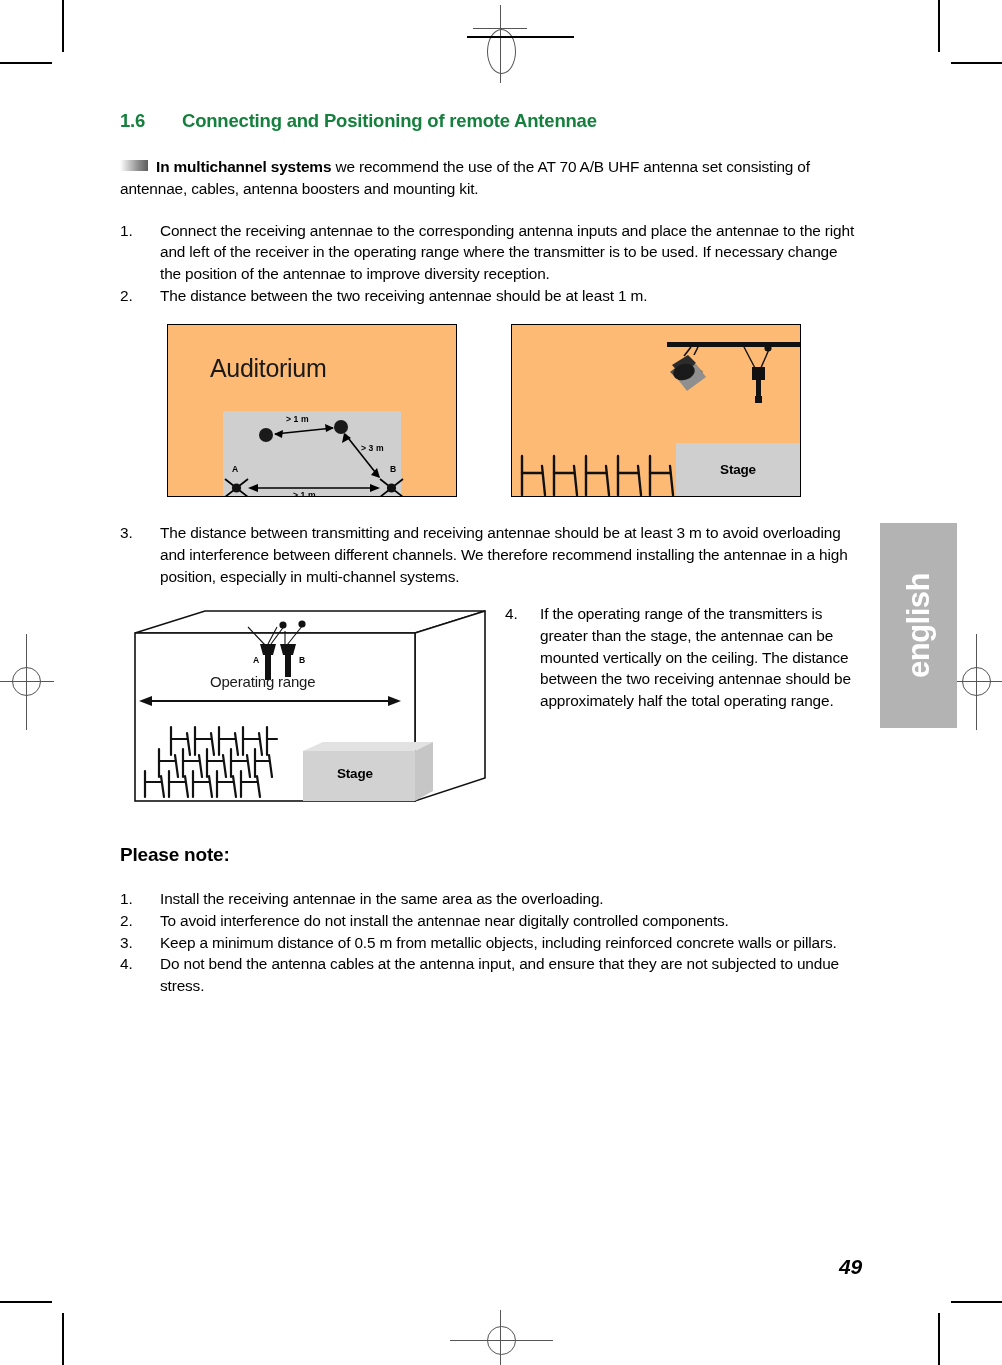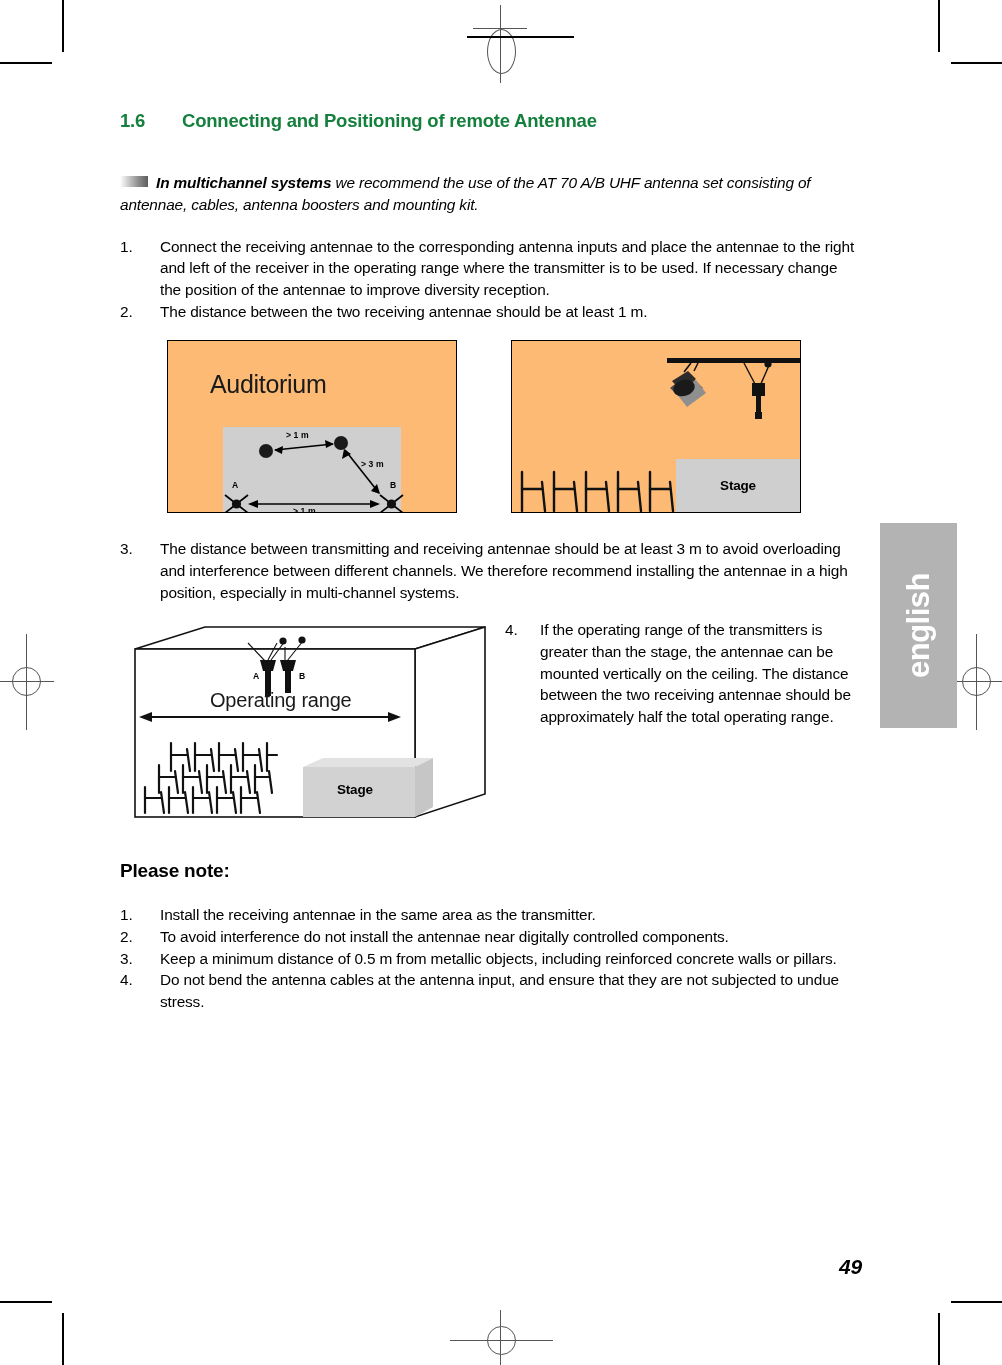--- a/index.html
+++ b/index.html
@@ -83,25 +83,24 @@
     margin: 0;
     font-size: 18.5px;
     font-weight: bold;
     letter-spacing: -0.2px;
     color: #15803d;
     font-family: "Liberation Sans", sans-serif;
   }
   .section-title .num { display: inline-block; width: 62px; }
 
   .intro {
-    margin-top: 40px;
+    margin-top: 24px;
     font-size: 15.4px;
     line-height: 1.42;
     letter-spacing: -0.15px;
-    font-style: italic;
   }
   .swatch {
     display: inline-block;
     width: 28px;
     height: 11px;
     vertical-align: 1px;
     margin-right: 8px;
     background: linear-gradient(to right, #ffffff 0%, #8e8e8e 65%, #5d5d5d 100%);
   }
   .intro b { font-weight: bold; }
@@ -200,21 +199,21 @@
     width: 355px;
     font-size: 15.4px;
     line-height: 1.405;
     letter-spacing: -0.15px;
   }
   .item4 .marker { position: absolute; left: 0; top: 0; width: 30px; }
   .item4 .body { display: block; padding-left: 35px; }
 
   .op-range-label {
     position: absolute;
-    font-size: 20px;
+    font-size: 15px;
     letter-spacing: -0.2px;
     color: #1a1a1a;
   }
 
   
   h2.note-title {
     margin: 0;
     font-size: 19px;
     font-weight: bold;
     letter-spacing: -0.2px;
@@ -540,21 +539,21 @@
       <div class="item4">
         <span class="marker">4.</span>
         <span class="body">If the operating range of the transmitters is greater than the stage, the antennae can be mounted vertically on the ceiling. The distance between the two receiving antennae should be approximately half the total operating range.</span>
       </div>
     </div>
 
     <div class="note-block">
       <h2 class="note-title">Please note:</h2>
       <ol class="note-list">
         <li>
-          <span class="marker">1.</span><span>Install the receiving antennae in the same area as the transmitter.</span>
+          <span class="marker">1.</span><span>Install the receiving antennae in the same area as the overloading.</span>
         </li>
         <li>
           <span class="marker">2.</span><span>To avoid interference do not install the antennae near digitally controlled components.</span>
         </li>
         <li>
           <span class="marker">3.</span><span>Keep a minimum distance of 0.5 m from metallic objects, including reinforced concrete walls or pillars.</span>
         </li>
         <li>
           <span class="marker">4.</span><span>Do not bend the antenna cables at the antenna input, and ensure that they are not subjected to undue stress.</span>
         </li>

